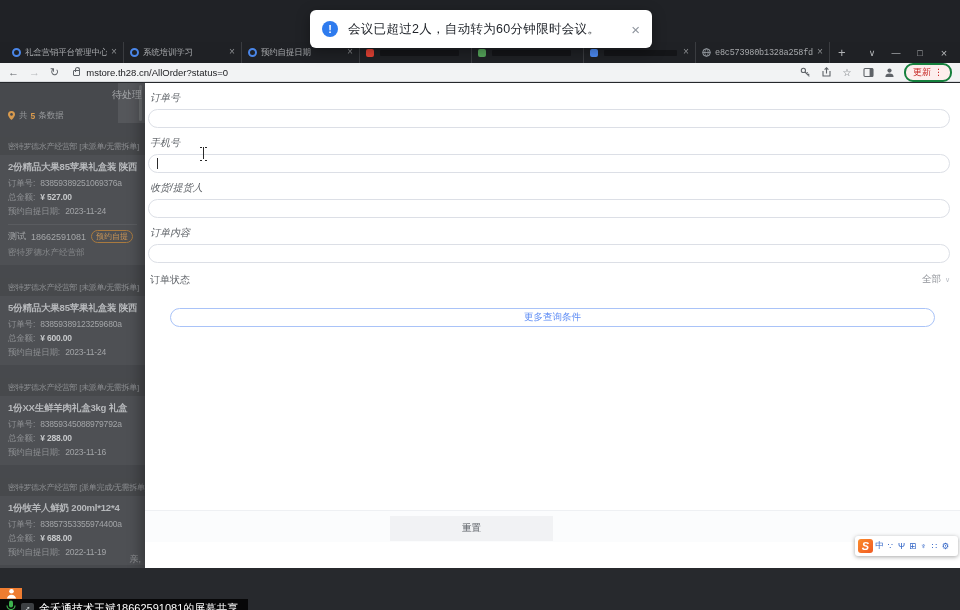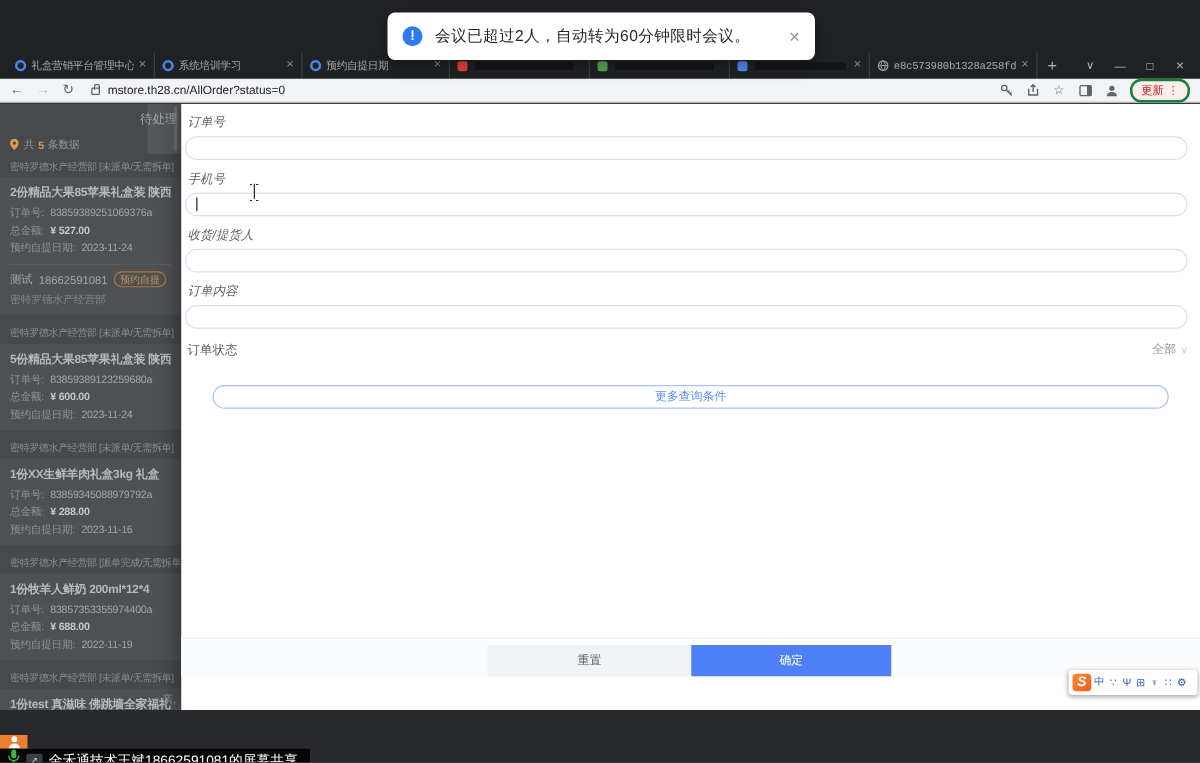--- a/index.html
+++ b/index.html
@@ -59,21 +59,21 @@
   .sidebar { position:absolute; left:0; top:0; width:145px; height:100%; background:#47494d; overflow:hidden; }
   .sb-toplight { position:absolute; left:118px; top:0; width:27px; height:40px; background:#55575b; }
   .sb-scroll { position:absolute; left:139px; top:2px; width:3px; height:36px; background:#6d6f72; border-radius:2px; }
   .sb-header { position:absolute; left:112px; top:5px; font-size:10px; color:#a2a4a7; white-space:nowrap; }
   .sb-count { position:absolute; left:8px; top:27px; display:flex; align-items:center; font-size:8.5px; color:#96989b; }
   .sb-count .pin { margin-right:4px; }
   .sb-count b { color:#d89a4e; font-weight:bold; margin:0 3px; }
   .sb-footer { position:absolute; right:4px; top:470px; font-size:9px; color:#8d8f92; }
   .cards { position:absolute; left:0; top:41px; width:145px; }
   .order-card { background:#4e5054; margin-bottom:5px; }
-  .card-header { background:#47494c; color:#8b8d90; font-size:8px; padding:4px 8px 3px; white-space:nowrap; overflow:hidden; letter-spacing:-.3px; }
+  .card-header { background:#47494c; color:#8b8d90; font-size:8px; padding:4px 8px 3px; white-space:nowrap; overflow:hidden; letter-spacing:-.3px;margin-top:13px; }
   .card-body { padding:4px 8px 6px; }
   .card-product { color:#b7b9bc; font-size:9.5px; font-weight:bold; white-space:nowrap; overflow:hidden; margin:2px 0 4px; letter-spacing:-.2px; }
   .card-row { font-size:8.5px; color:#8f9194; white-space:nowrap; overflow:hidden; margin-top:2px; letter-spacing:-.2px; }
   .card-row .v { color:#a2a4a7; margin-left:3px; }
   .card-row .v.amt { color:#c6c8ca; font-weight:bold; }
   .card-customer { border-top:1px solid #5a5c60; margin-top:6px; padding-top:5px; font-size:9px; color:#a5a7a9; display:flex; align-items:center; gap:5px; white-space:nowrap; overflow:hidden; }
   .badge { border:1px solid #a97a3f; color:#c79356; font-size:8px; border-radius:8px; padding:0 4px; line-height:11px; }
   .card-store { font-size:8.5px; color:#85878a; margin-top:4px; white-space:nowrap; overflow:hidden; }
 
   
@@ -381,21 +381,20 @@
         <span class="status-value">
           <span>全部</span>
           <span class="chev">∨</span>
         </span>
       </div>
 
       <div class="more-btn">更多查询条件</div>
 
       <div class="drawer-footer">
         <div class="btn-reset">重置</div>
-        <div class="btn-confirm">确定</div>
       </div>
     </section>
   </div>
 
   <div class="bottom-strip"></div>
 
   <div class="sogou">
     <span class="sogou-logo">S</span>
     <span id="sogou-icons" style="display:flex;align-items:center;">
         <span class="sogou-ic">中</span>

